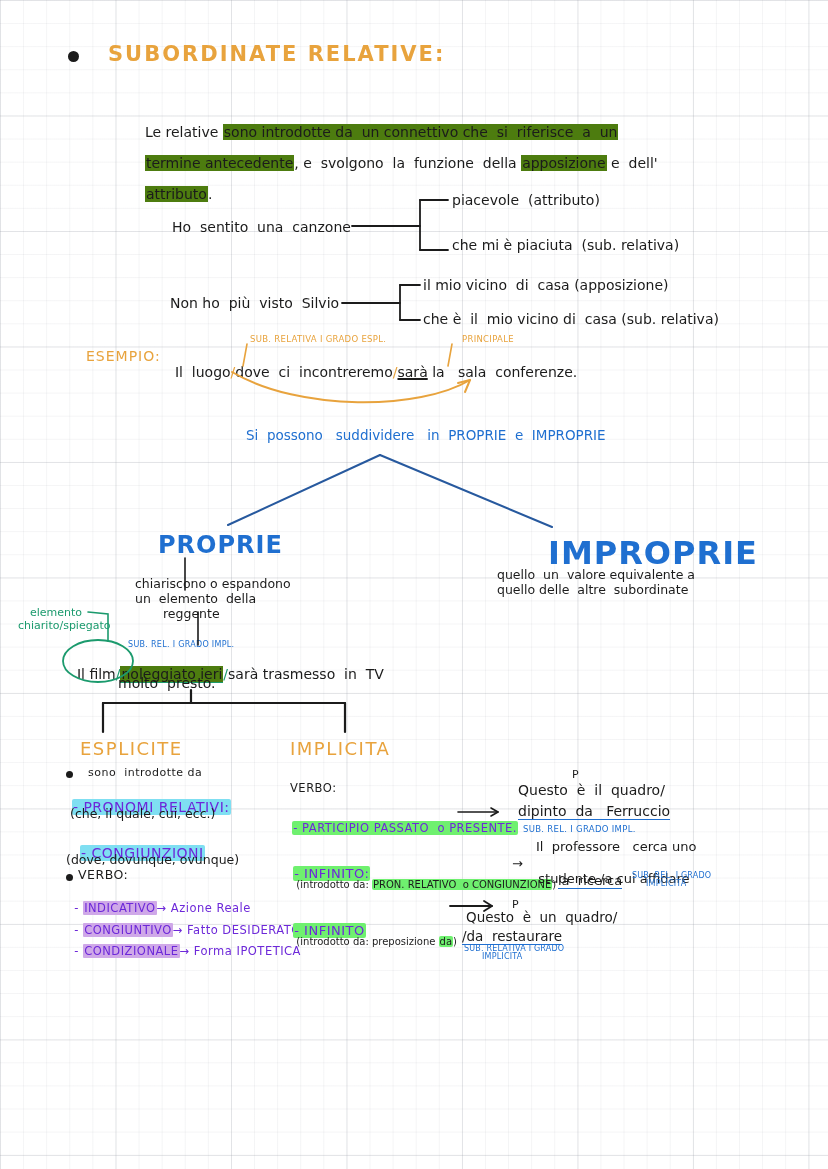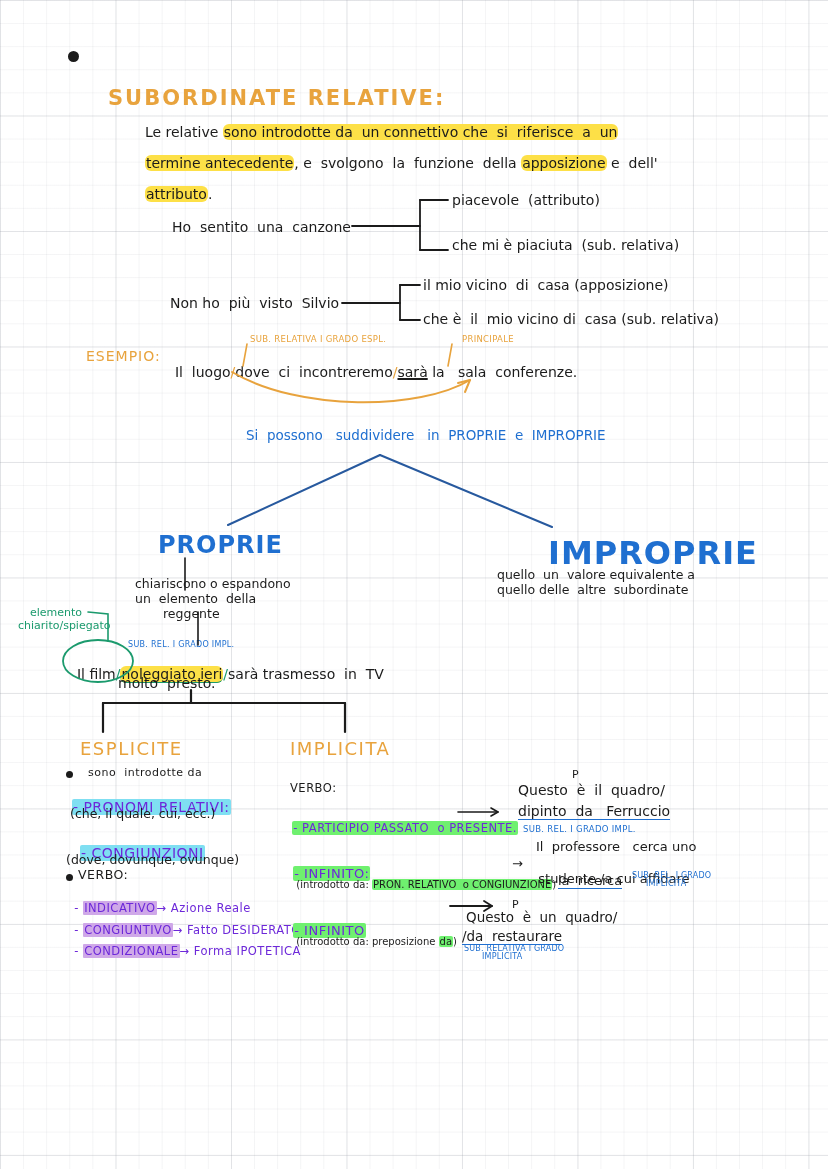--- a/index.html
+++ b/index.html
@@ -24,37 +24,37 @@
       23.1px 23.1px,
       23.1px 23.1px;
   }
   .l{position:absolute;white-space:pre;}
   .hand{font-family:"DejaVu Sans", sans-serif;color:#1b1b1b;}
   .ink{color:#6d28d9;}
   .orange{color:#e8a33d;}
   .blue{color:#1f6fd0;}
   .green{color:#1b9a6d;}
   .cap{letter-spacing:.5px;}
-  .hl-or{background:#fde047;border-radius:6px;box-decoration-break:clone;-webkit-box-decoration-break:clone;padding:0 1px;}
+  .hl-or{background:#4d7c0f;border-radius:0;box-decoration-break:clone;-webkit-box-decoration-break:clone;padding:0 1px;}
   .hl-cy{background:#7fdff2;border-radius:2px;box-decoration-break:clone;-webkit-box-decoration-break:clone;padding:0 1px;}
   .hl-pu{background:#cfa8e8;border-radius:1px;box-decoration-break:clone;-webkit-box-decoration-break:clone;padding:0 1px;}
   .hl-gr{background:#6ff06f;border-radius:2px;box-decoration-break:clone;-webkit-box-decoration-break:clone;padding:0 1px;}
   .u{text-decoration:underline;text-decoration-thickness:1.5px;}
   .ublue{border-bottom:1.6px solid #1f6fd0;}
   .ugreen{border-bottom:1.8px solid #1b9a6d;}
   .bullet{position:absolute;border-radius:50%;background:#1b1b1b;}
   svg.ov{position:absolute;left:0;top:0;width:828px;height:1169px;pointer-events:none;overflow:visible;}
 </style>
 </head>
 <body>
 
 <div id="sheet"></div>
 
 <div class="bullet" style="left:68px;top:51px;width:11px;height:11px;"></div>
-<div class="l orange cap" style="left:108px;top:42px;font-size:21px;font-weight:700;letter-spacing:2px;margin-top:44px;">SUBORDINATE RELATIVE:</div>
+<div class="l orange cap" style="left:108px;top:42px;font-size:21px;font-weight:700;letter-spacing:2px;">SUBORDINATE RELATIVE:</div>
 
 <div class="l hand" style="left:136px;top:108px;font-size:14px;">
   <span>Le relative </span><span class="hl-or">sono introdotte da  un connettivo che  si  riferisce  a  un</span>
 </div>
 <div class="l hand" style="left:136px;top:139px;font-size:14px;">
   <span class="hl-or">termine antecedente</span><span>, e  svolgono  la  funzione  della </span><span class="hl-or">apposizione</span><span> e  dell'</span>
 </div>
 <div class="l hand" style="left:136px;top:170px;font-size:14px;">
   <span class="hl-or">attributo</span><span>.</span>
 </div>

